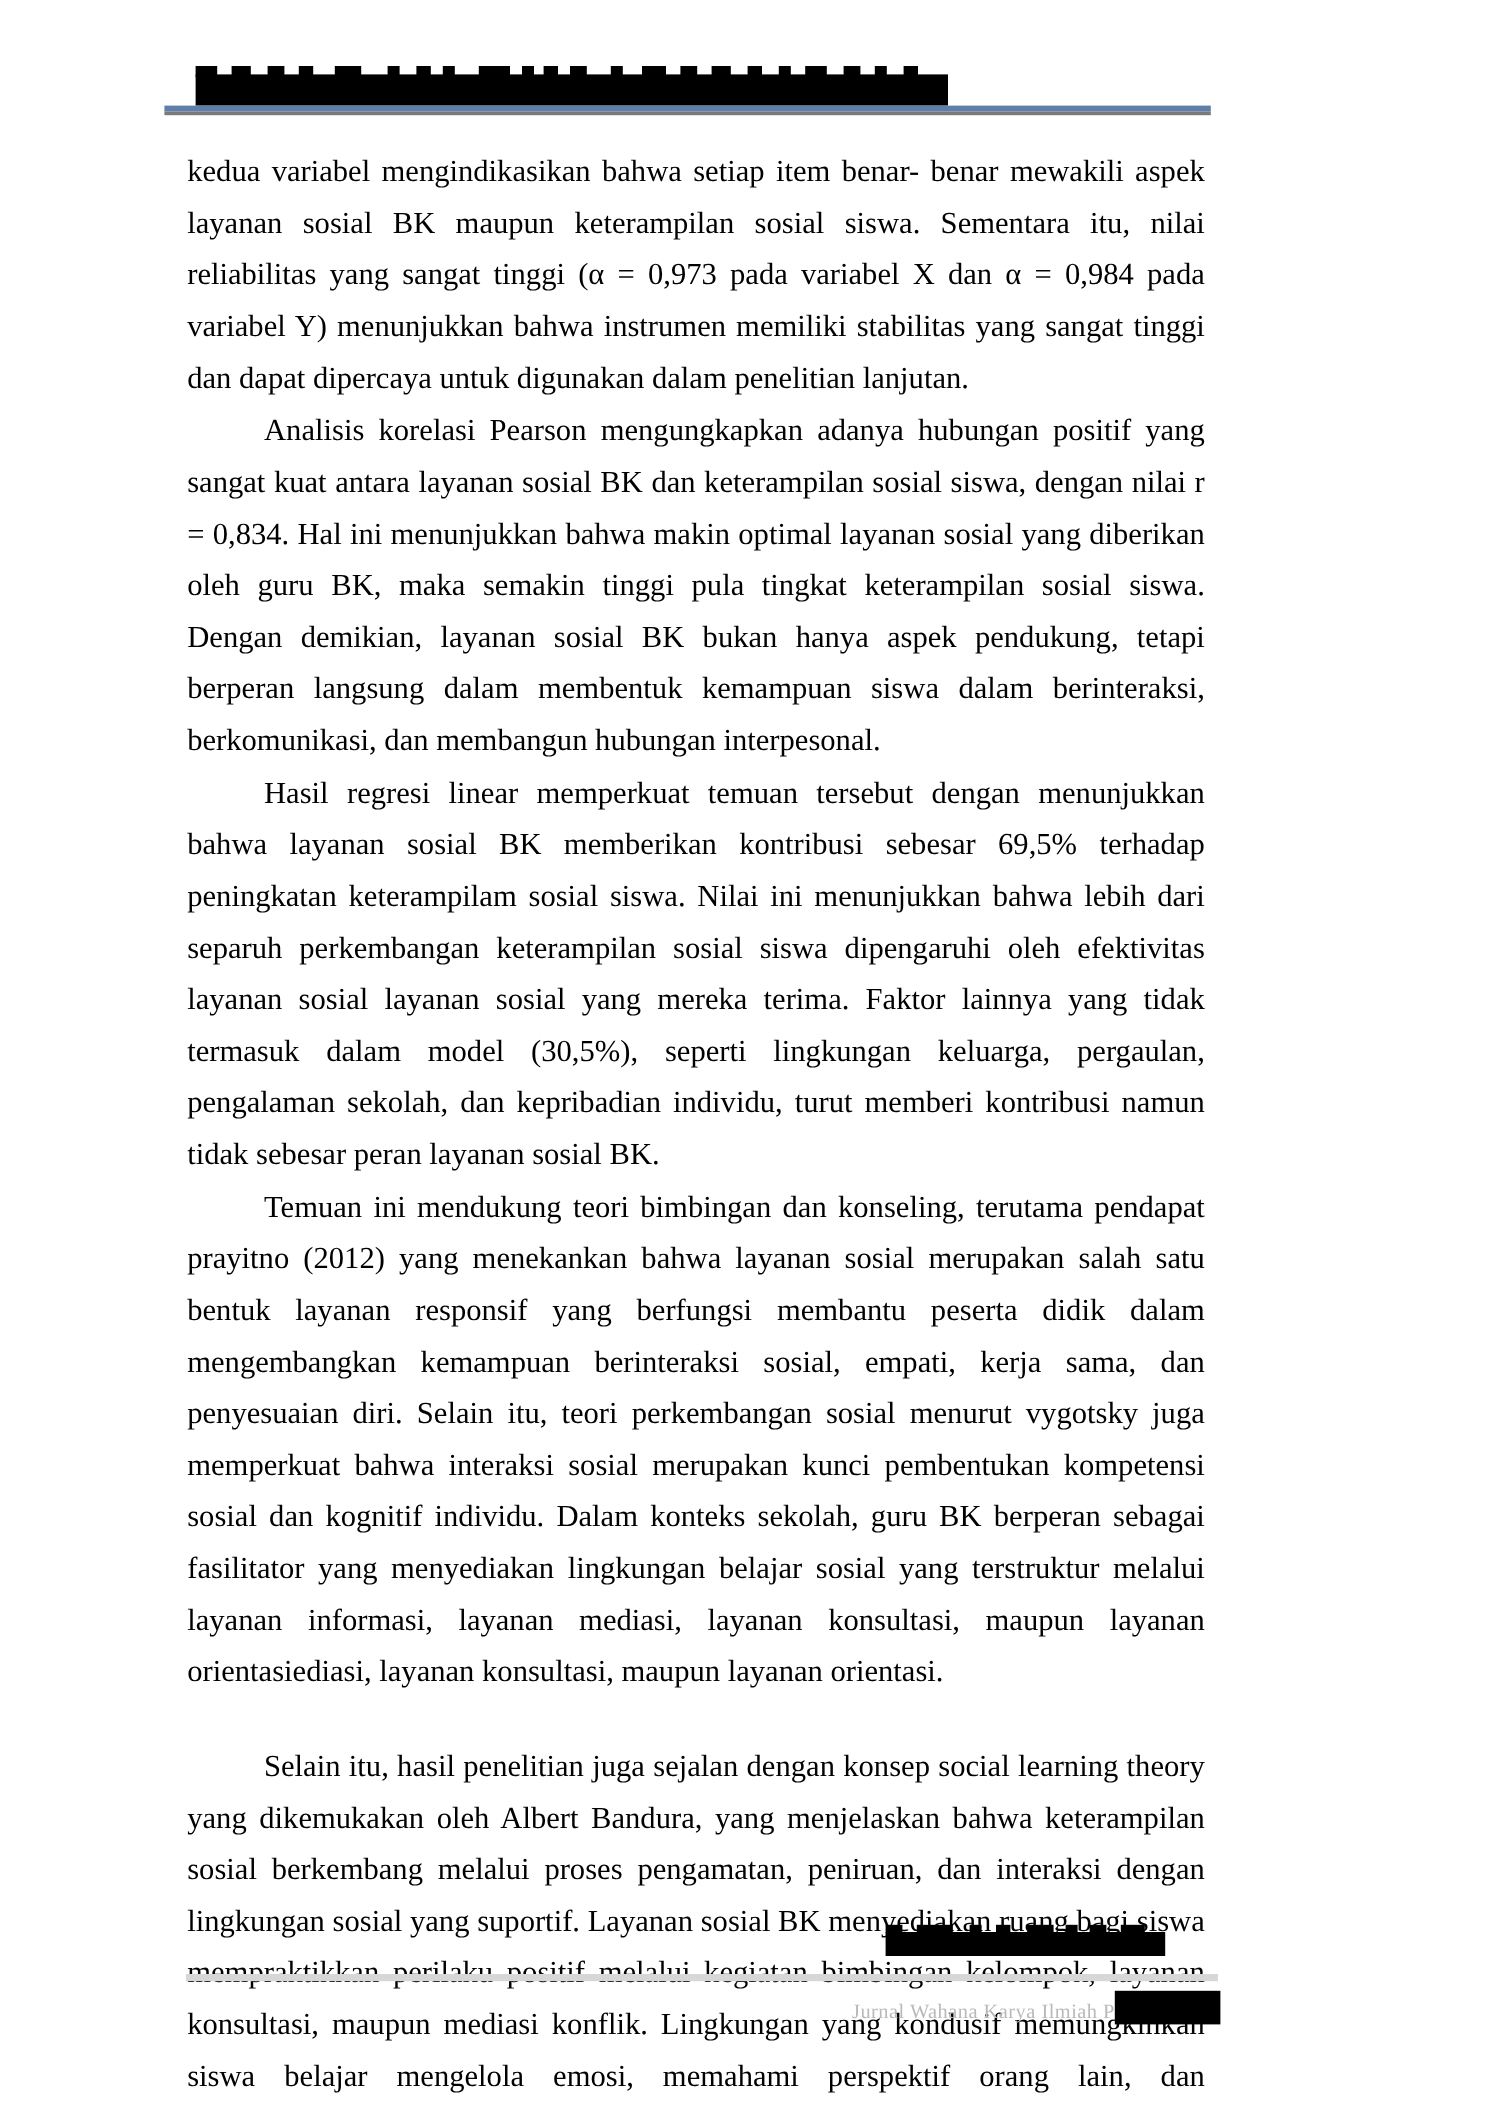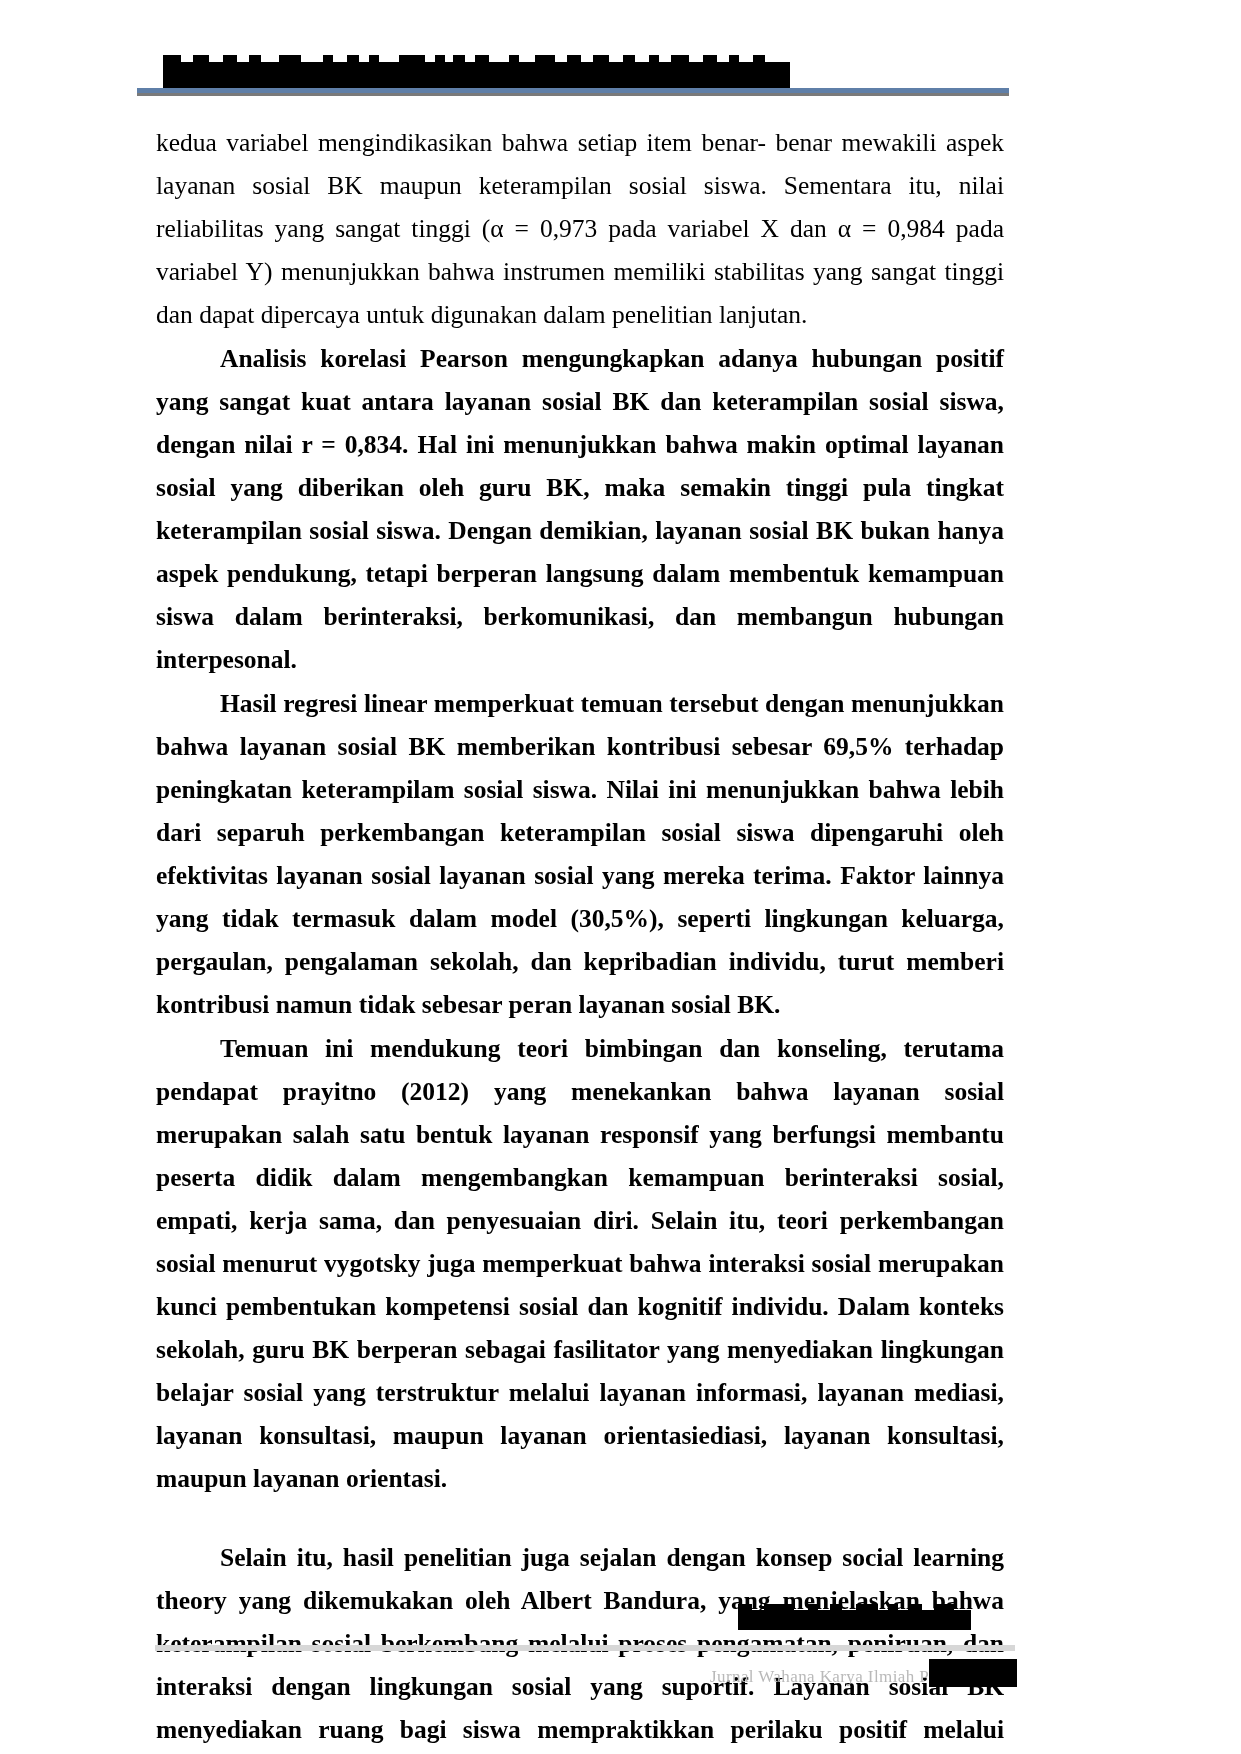--- a/index.html
+++ b/index.html
@@ -82,21 +82,20 @@
     font-size: 25.5px;
     line-height: 43px;
     text-align: justify;
     text-justify: inter-word;
     letter-spacing: 0px;
     word-spacing: 0px;
     -webkit-font-smoothing: antialiased;
   }
   p.indent {
     text-indent: 64px;
-    font-weight: bold;
   }
   p.gap-before {
     margin-top: 36px;
   }
 
   
   .footer {
     position: absolute;
     left: 0;
     top: 1610px;

